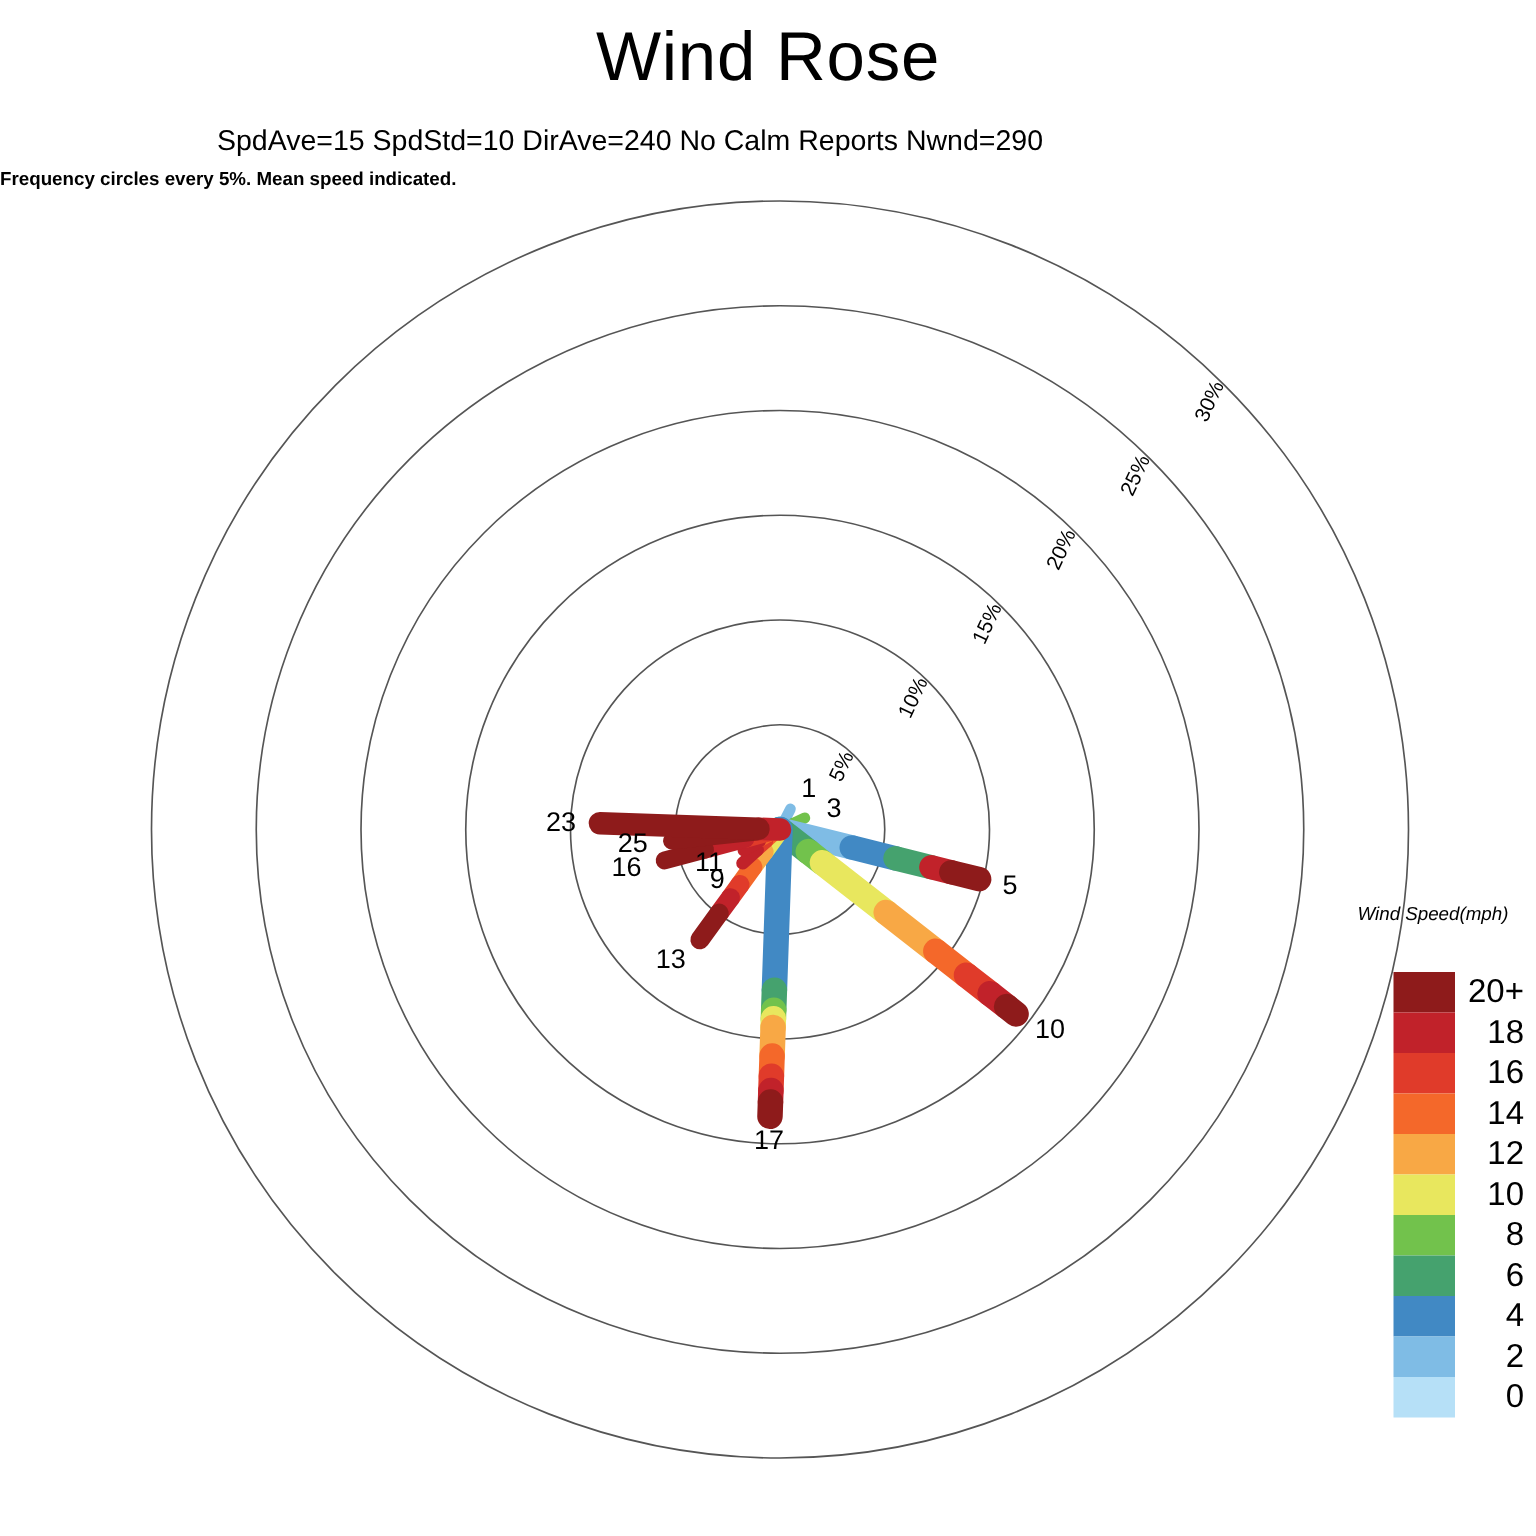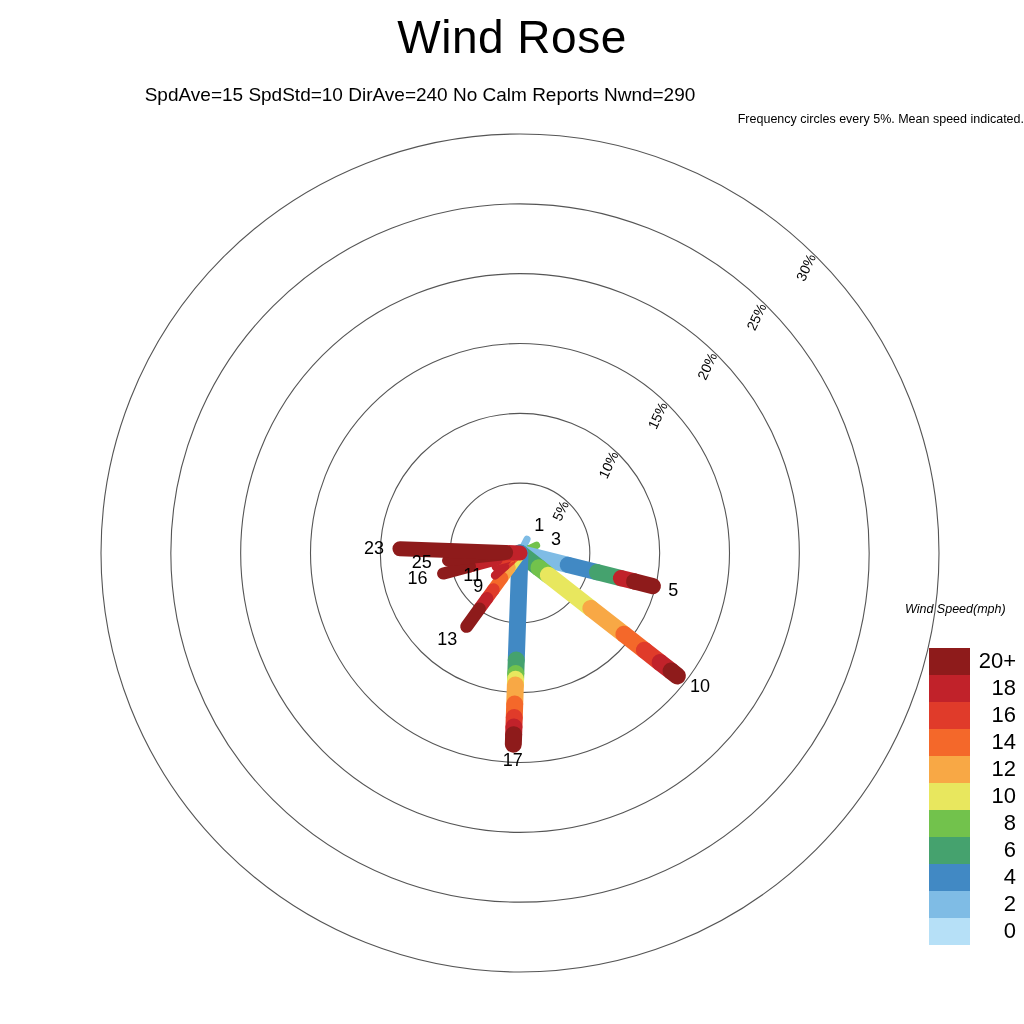--- a/index.html
+++ b/index.html
@@ -3,22 +3,22 @@
 <meta charset="utf-8">
 <style>
   html,body{margin:0;padding:0;background:#ffffff;}
   body{width:1024px;height:1024px;overflow:hidden;
        font-family:"Liberation Sans","DejaVu Sans",sans-serif;color:#000;}
   #root{position:relative;width:1024px;height:1024px;}
   .title{position:absolute;left:0;top:10px;width:1024px;text-align:center;
          font-size:46px;font-weight:400;letter-spacing:0.5px;}
   .subtitle{position:absolute;left:0;top:84px;width:840px;text-align:center;
             font-size:19px;font-weight:400;}
-  .subtitle2{position:absolute;left:0;top:112px;width:1024px;text-align:right;
-             font-size:12.5px;font-weight:400;}
+  .subtitle2{position:absolute;left:0;top:112px;width:1024px;text-align:left;
+             font-size:12.5px;font-weight:700;}
   .legend-title{position:absolute;font-size:12.5px;white-space:nowrap;}
   svg{position:absolute;left:0;top:0;}
   .ring{fill:none;stroke:#555;stroke-width:1.1;}
   .ringlabel{font-size:14px;fill:#000;font-family:"Liberation Sans","DejaVu Sans",sans-serif;}
   .tiplabel{font-size:18px;fill:#000;font-family:"Liberation Sans","DejaVu Sans",sans-serif;}
   .legendlabel{font-size:22px;fill:#000;font-family:"Liberation Sans","DejaVu Sans",sans-serif;text-anchor:end;}
 </style>
 </head>
 <body>
 

